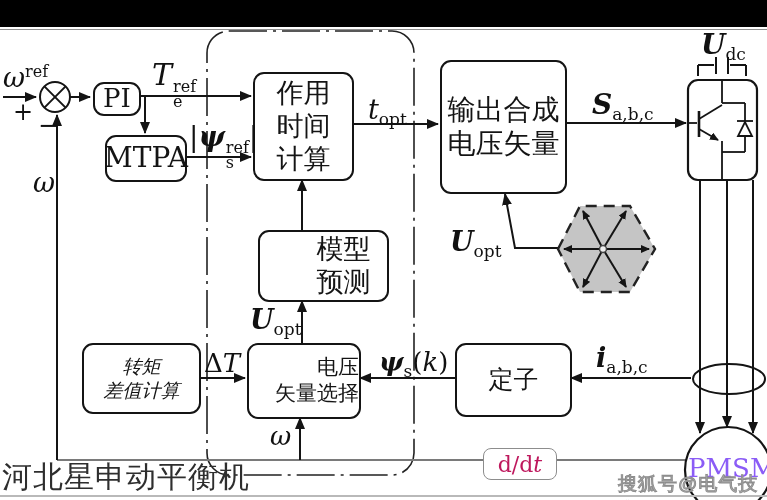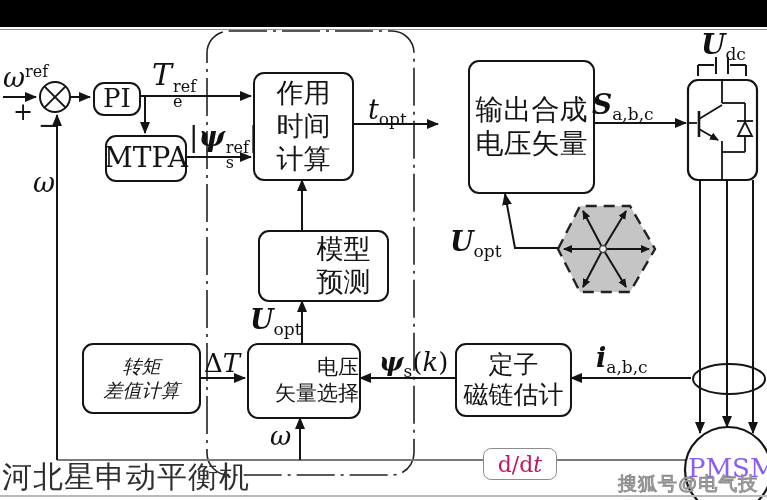--- a/index.html
+++ b/index.html
@@ -134,21 +134,21 @@
   <div class="blk" style="left:105px;top:135px;width:78px;height:43px;font-size:28px;text-align:right;">
     <div class="bl">MTPA</div>
   </div>
 
   <div class="blk" style="left:253px;top:72px;width:97px;height:105px;font-size:27px;">
     <div class="bl">作用</div>
     <div class="bl">时间</div>
     <div class="bl">计算</div>
   </div>
 
-  <div class="blk" style="left:440px;top:60px;width:123px;height:130px;font-size:28px;margin-left:28px;">
+  <div class="blk" style="left:440px;top:60px;width:123px;height:130px;font-size:28px;">
     <div class="bl">输出合成</div>
     <div class="bl">电压矢量</div>
   </div>
 
   <div class="blk" style="left:258px;top:230px;width:87px;height:68px;font-size:27px;padding-left:40px;">
     <div class="bl">模型</div>
     <div class="bl">预测</div>
   </div>
 
   <div class="blk" style="left:82px;top:343px;width:115px;height:67px;font-size:19px;font-style:italic;">
@@ -156,21 +156,20 @@
     <div class="bl">差值计算</div>
   </div>
 
   <div class="blk" style="left:247px;top:343px;width:110px;height:72px;font-size:21px;align-items:flex-end;">
     <div class="bl">电压</div>
     <div class="bl">矢量选择</div>
   </div>
 
   <div class="blk" style="left:455px;top:343px;width:113px;height:70px;font-size:25px;">
     <div class="bl">定子</div>
-    <div class="bl">磁链估计</div>
   </div>
 
   <div id="ddt-box">
     <span>d/d</span>
       <span class="it">t</span>
   </div>
 
   <div id="pmsm-lbl">PMSM</div>
 
   <div class="lbl" style="left:3px;top:62px;font-size:27px;">

